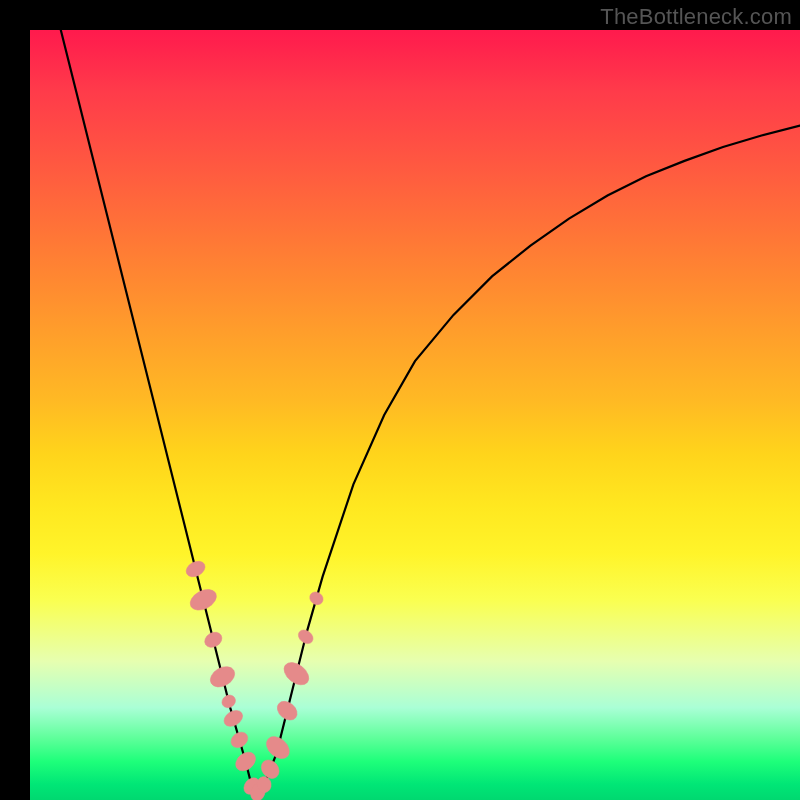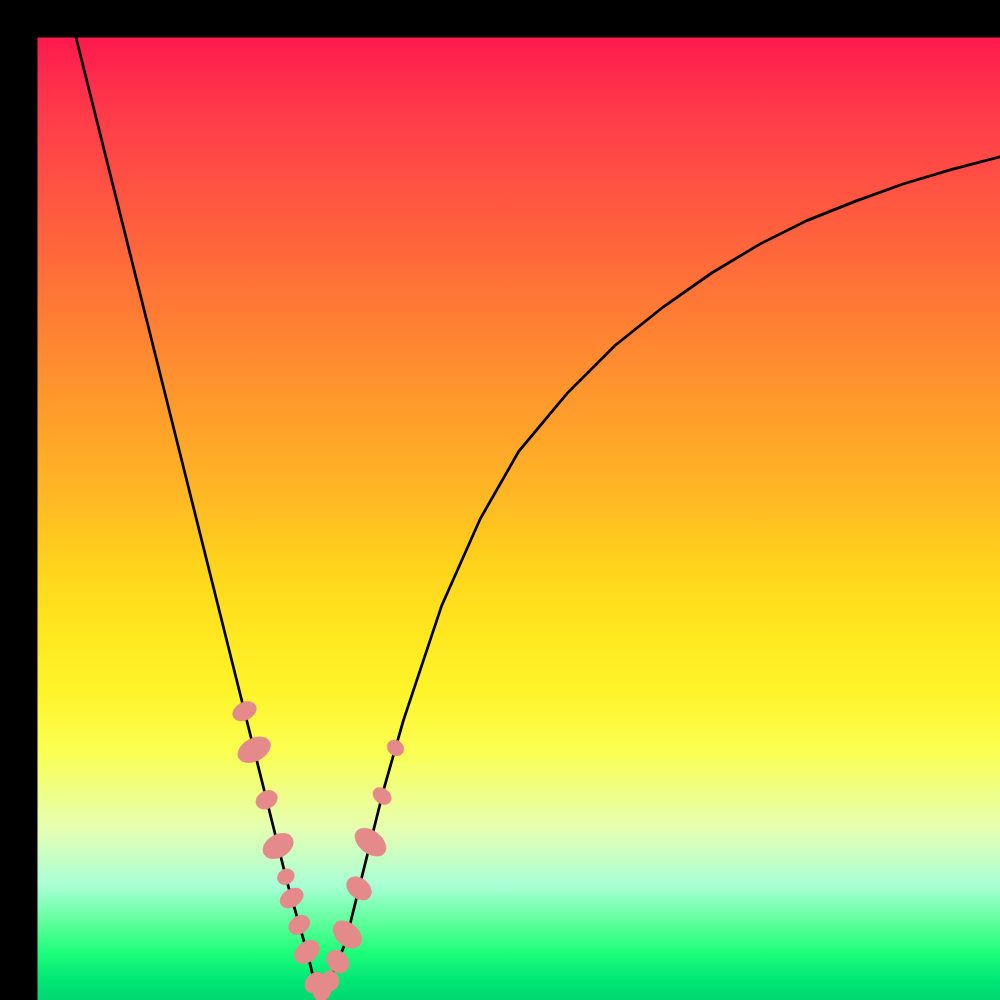--- a/index.html
+++ b/index.html
@@ -94,13 +94,14 @@
           <ellipse class="marker" cx="0" cy="0" rx="7" ry="8" transform="translate(234.1,754.6) rotate(-10)"></ellipse>
           <ellipse class="marker" cx="0" cy="0" rx="8" ry="10" transform="translate(240.2,739.2) rotate(-40)"></ellipse>
           <ellipse class="marker" cx="0" cy="0" rx="9" ry="13" transform="translate(247.9,717.6) rotate(-48)"></ellipse>
           <ellipse class="marker" cx="0" cy="0" rx="8" ry="11" transform="translate(257.2,680.7) rotate(-50)"></ellipse>
           <ellipse class="marker" cx="0" cy="0" rx="9" ry="14" transform="translate(266.4,643.7) rotate(-52)"></ellipse>
           <ellipse class="marker" cx="0" cy="0" rx="6" ry="8" transform="translate(275.7,606.8) rotate(-53)"></ellipse>
           <ellipse class="marker" cx="0" cy="0" rx="6" ry="7" transform="translate(286.4,568.3) rotate(-54)"></ellipse>
         </g>
     </svg>
   </div>
+  <div class="watermark">TheBottleneck.com</div>
 </div>
 
 </body></html>

